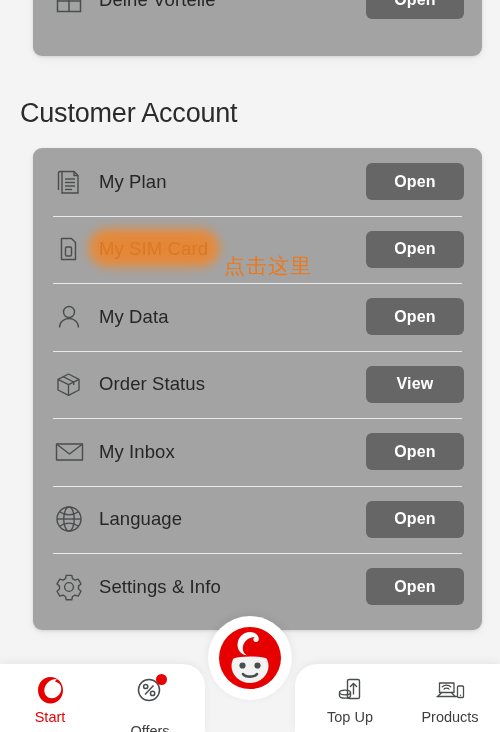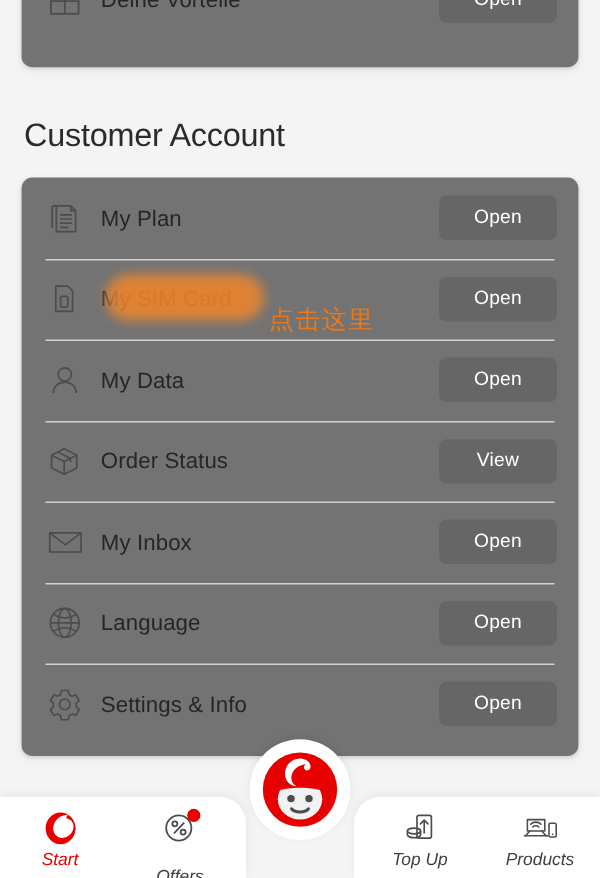--- a/index.html
+++ b/index.html
@@ -13,22 +13,22 @@
   #screen {
     position: relative;
     width: 500px; height: 732px;
     background: #f4f4f4;
     overflow: hidden;
   }
 
   
   .card {
     position: absolute;
-    left: 18px; right: 18px;
-    background: #737373;
+    left: 33px; right: 18px;
+    background: #a3a3a3;
     border-radius: 9px;
     box-shadow: 0 1px 3px rgba(0,0,0,0.10), 0 3px 10px rgba(0,0,0,0.05);
   }
   #card-top { top: -56px; height: 112px; }
   #card-account { top: 148px; height: 482px; }
 
   .row {
     position: relative;
     display: flex;
     align-items: center;
@@ -61,21 +61,21 @@
   .row-btn {
     flex: 0 0 auto;
     width: 98px;
     height: 37px;
     border: none;
     border-radius: 6px;
     background: #666666;
     color: #ffffff;
     font-family: "Liberation Sans", sans-serif;
     font-size: 16px;
-    font-weight: normal;
+    font-weight: bold;
     letter-spacing: 0.2px;
     cursor: pointer;
     display: flex;
     align-items: center;
     justify-content: center;
   }
 
   
   #card-top .row { height: 112px; }
 
@@ -149,21 +149,20 @@
     position: absolute;
     bottom: 0;
     width: 100px;
     height: 66px;
     display: flex;
     flex-direction: column;
     align-items: center;
     justify-content: flex-start;
     padding-top: 9px;
     cursor: pointer;
-    font-style: italic;
   }
   #nav-start    { left: 0px; }
   #nav-offers   { left: 100px; gap: 16px; }
   #nav-topup    { left: 300px; }
   #nav-products { left: 400px; }
 
   .nav-icon { height: 30px; display: flex; align-items: center; justify-content: center; position: relative; color: #4a4d4e; }
   .nav-label { margin-top: 4px; font-size: 14.5px; color: #3f3f3f; }
   .nav-item.active .nav-label { color: #e60000; }
   .badge-dot {

